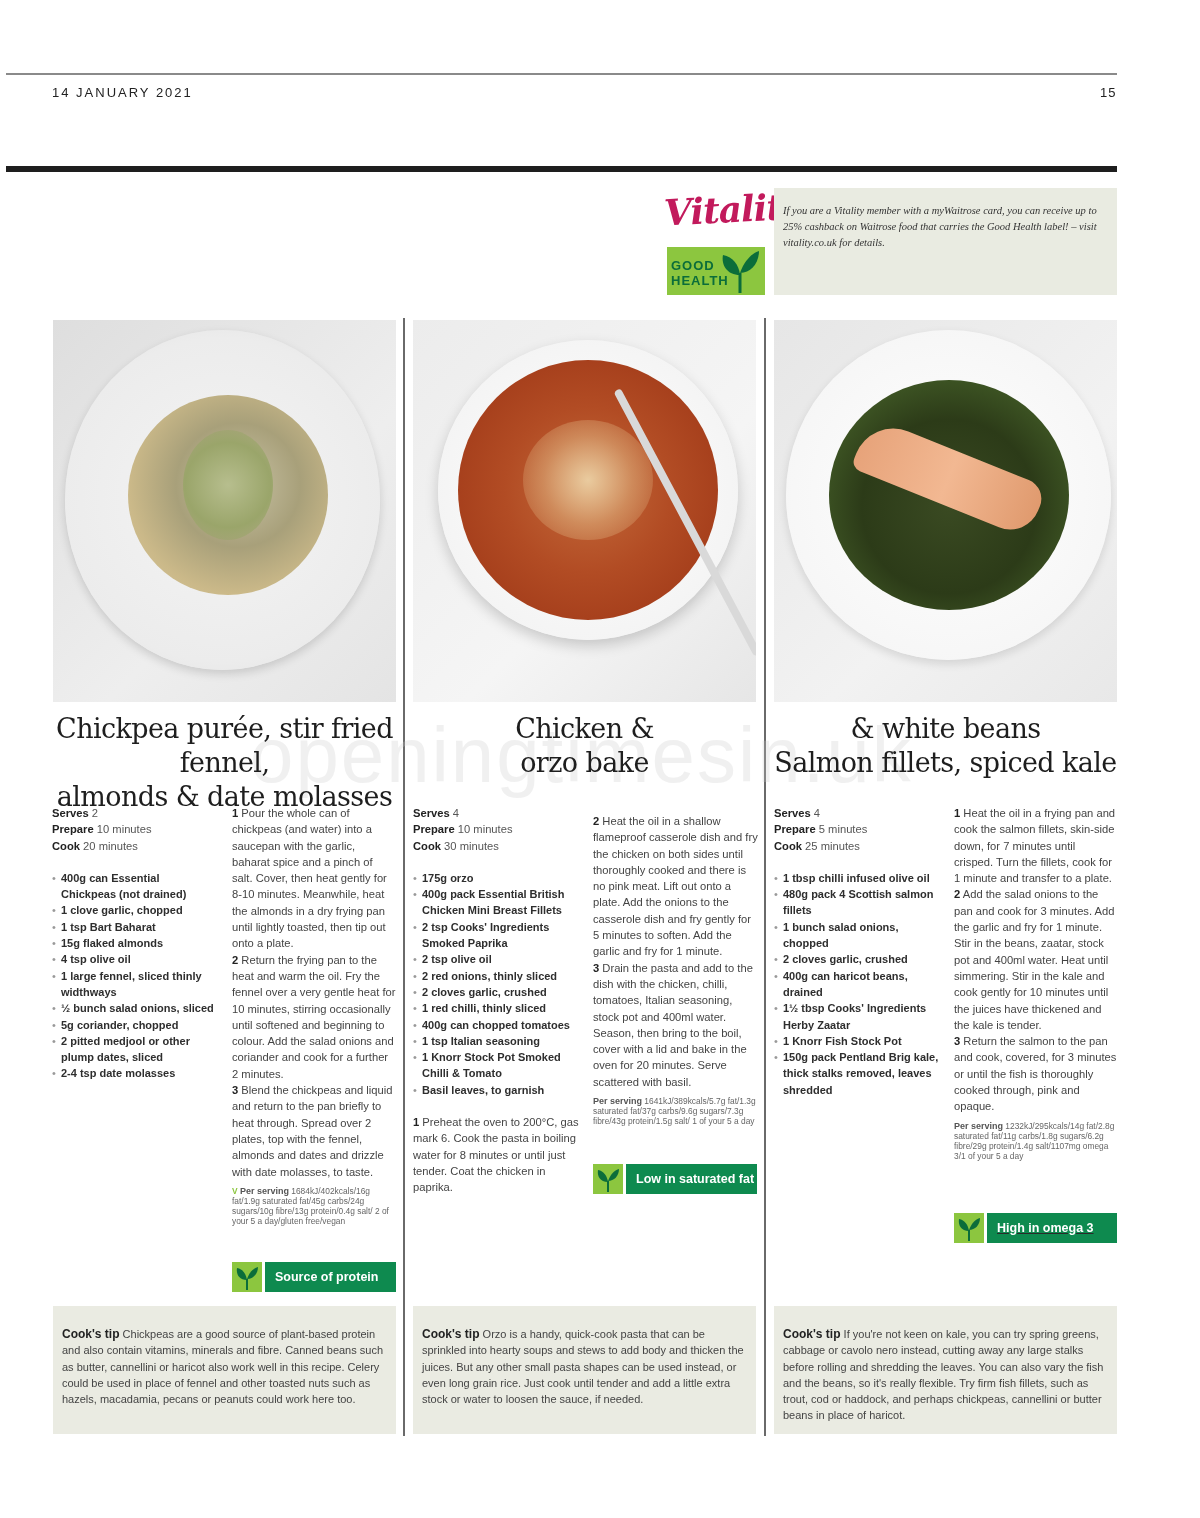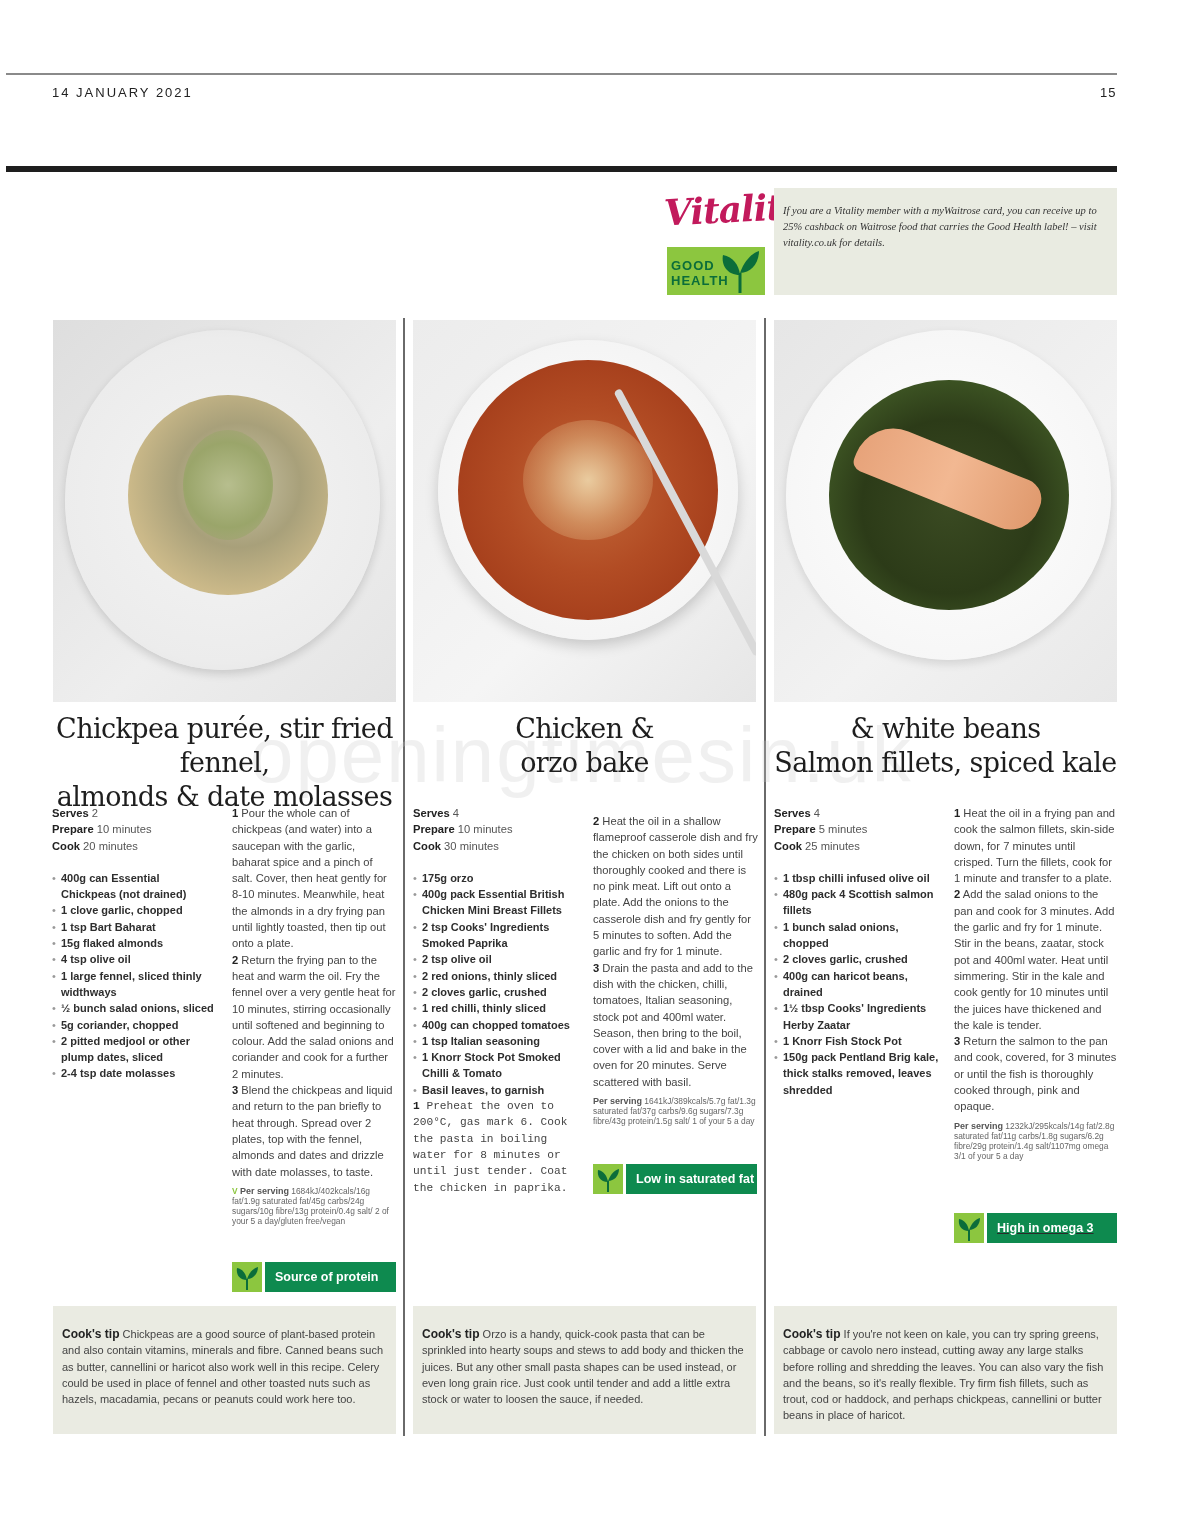--- a/index.html
+++ b/index.html
@@ -158,21 +158,21 @@
     <li>2 tsp Cooks' Ingredients Smoked Paprika</li>
     <li>2 tsp olive oil</li>
     <li>2 red onions, thinly sliced</li>
     <li>2 cloves garlic, crushed</li>
     <li>1 red chilli, thinly sliced</li>
     <li>400g can chopped tomatoes</li>
     <li>1 tsp Italian seasoning</li>
     <li>1 Knorr Stock Pot Smoked Chilli &amp; Tomato</li>
     <li>Basil leaves, to garnish</li>
   </ul>
-  <div class="method" style="font-family:Liberation Mono, monospace;">
+  <div class="method" style="margin-top:16px;">
     <p><span class="n">1</span> <span>Preheat the oven to 200°C, gas mark 6. Cook the pasta in boiling water for 8 minutes or until just tender. Coat the chicken in paprika.</span></p>
   </div>
 </div>
 
 <div class="col method" style="left:593px;width:165px;margin-top:8px;">
   <p><span class="n">2</span> <span>Heat the oil in a shallow flameproof casserole dish and fry the chicken on both sides until thoroughly cooked and there is no pink meat. Lift out onto a plate. Add the onions to the casserole dish and fry gently for 5 minutes to soften. Add the garlic and fry for 1 minute.</span></p>
   <p><span class="n">3</span> <span>Drain the pasta and add to the dish with the chicken, chilli, tomatoes, Italian seasoning, stock pot and 400ml water. Season, then bring to the boil, cover with a lid and bake in the oven for 20 minutes. Serve scattered with basil.</span></p>
   <div class="per-serving"><span class="lbl">Per serving</span> <span>1641kJ/389kcals/5.7g fat/1.3g saturated fat/37g carbs/9.6g sugars/7.3g fibre/43g protein/1.5g salt/ 1 of your 5 a day</span></div>
 </div>
 <div class="badge" style="left:593px;top:1164px;width:164px;">

